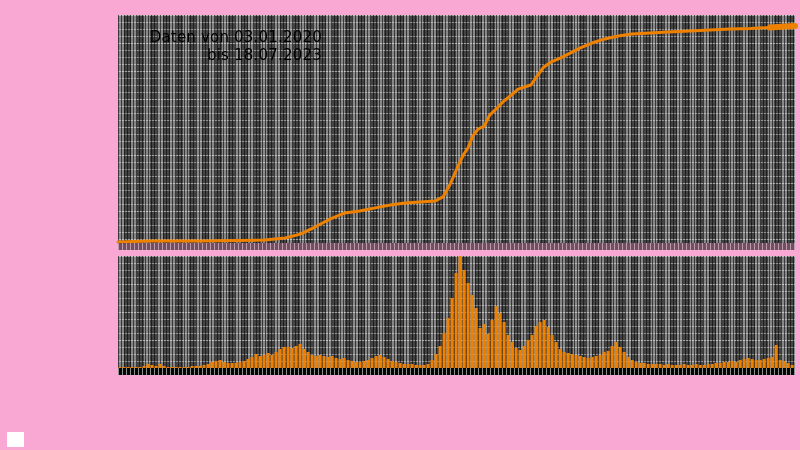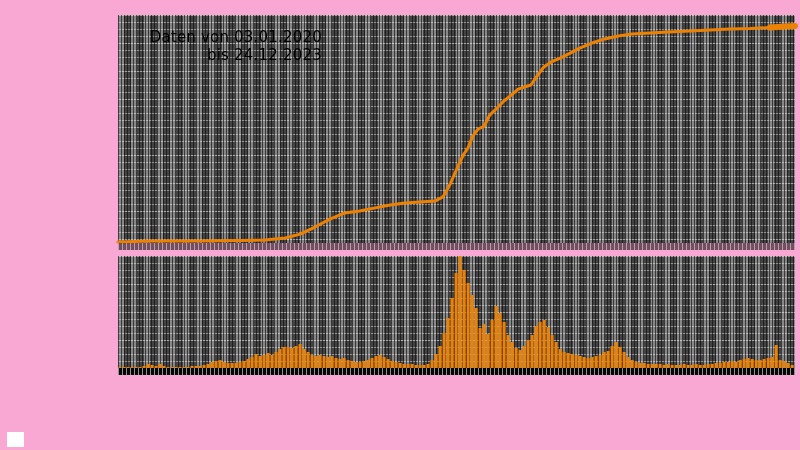--- a/index.html
+++ b/index.html
@@ -58,21 +58,21 @@
 
 <div class="stage">
 
   <div class="panel panel-top">
     <svg class="chart-svg" viewBox="0 0 100 100" preserveAspectRatio="none">
         <polyline points="0,99.6 4.7,99.1 12.1,99.1 18,98.9 21.7,98.7 24.7,97.8 26.9,96.1 29.1,93 31.3,89.5 33.5,86.8 35.7,86 38,84.6 40.2,83.3 42.4,82.5 44.6,82 46.8,81.6 48,79.8 49,74.6 50.1,67.1 51,61.4 51.7,58.3 52.4,53.1 53.2,50 54.1,48.7 54.9,43.9 56,40.8 57,37.7 58.1,35.099999999999994 59.1,32.5 60,31.599999999999994 61,30.700000000000003 61.9,26.799999999999997 62.9,22.799999999999997 64,20.599999999999994 65.3,18.900000000000006 66.8,16.700000000000003 68.2,14.5 70,12.299999999999997 71.9,10.5 73.9,9.200000000000003 75.9,8.299999999999997 78.6,7.900000000000006 81.2,7.5 84.5,7 87.4,6.599999999999994 90.4,6.099999999999994 93.4,5.900000000000006 96.3,5.5 98.5,5 100,4.799999999999997" fill="none" stroke="#ef8100" stroke-width="3" stroke-linejoin="round" stroke-linecap="round" vector-effect="non-scaling-stroke"></polyline>
         <polyline points="96.3,5.5 98.5,5 100,4.799999999999997" fill="none" stroke="#ef8100" stroke-width="6" stroke-linecap="round" vector-effect="non-scaling-stroke"></polyline>
       </svg>
     <div class="annotation">
       <div>Daten von 03.01.2020</div>
-      <div>bis 24.12.2023</div>
+      <div>bis 18.07.2023</div>
     </div>
   </div>
 
   <div class="tick-strip tick-strip-top"></div>
 
   <div class="panel panel-bottom">
     <svg class="chart-svg" viewBox="0 0 100 100" preserveAspectRatio="none">
         <rect x="0.070" width="0.45" y="99.10" height="0.9" fill="#ef8100"></rect>
         <rect x="0.661" width="0.45" y="99.10" height="0.9" fill="#ef8100"></rect>
         <rect x="1.252" width="0.45" y="99.10" height="0.9" fill="#ef8100"></rect>

